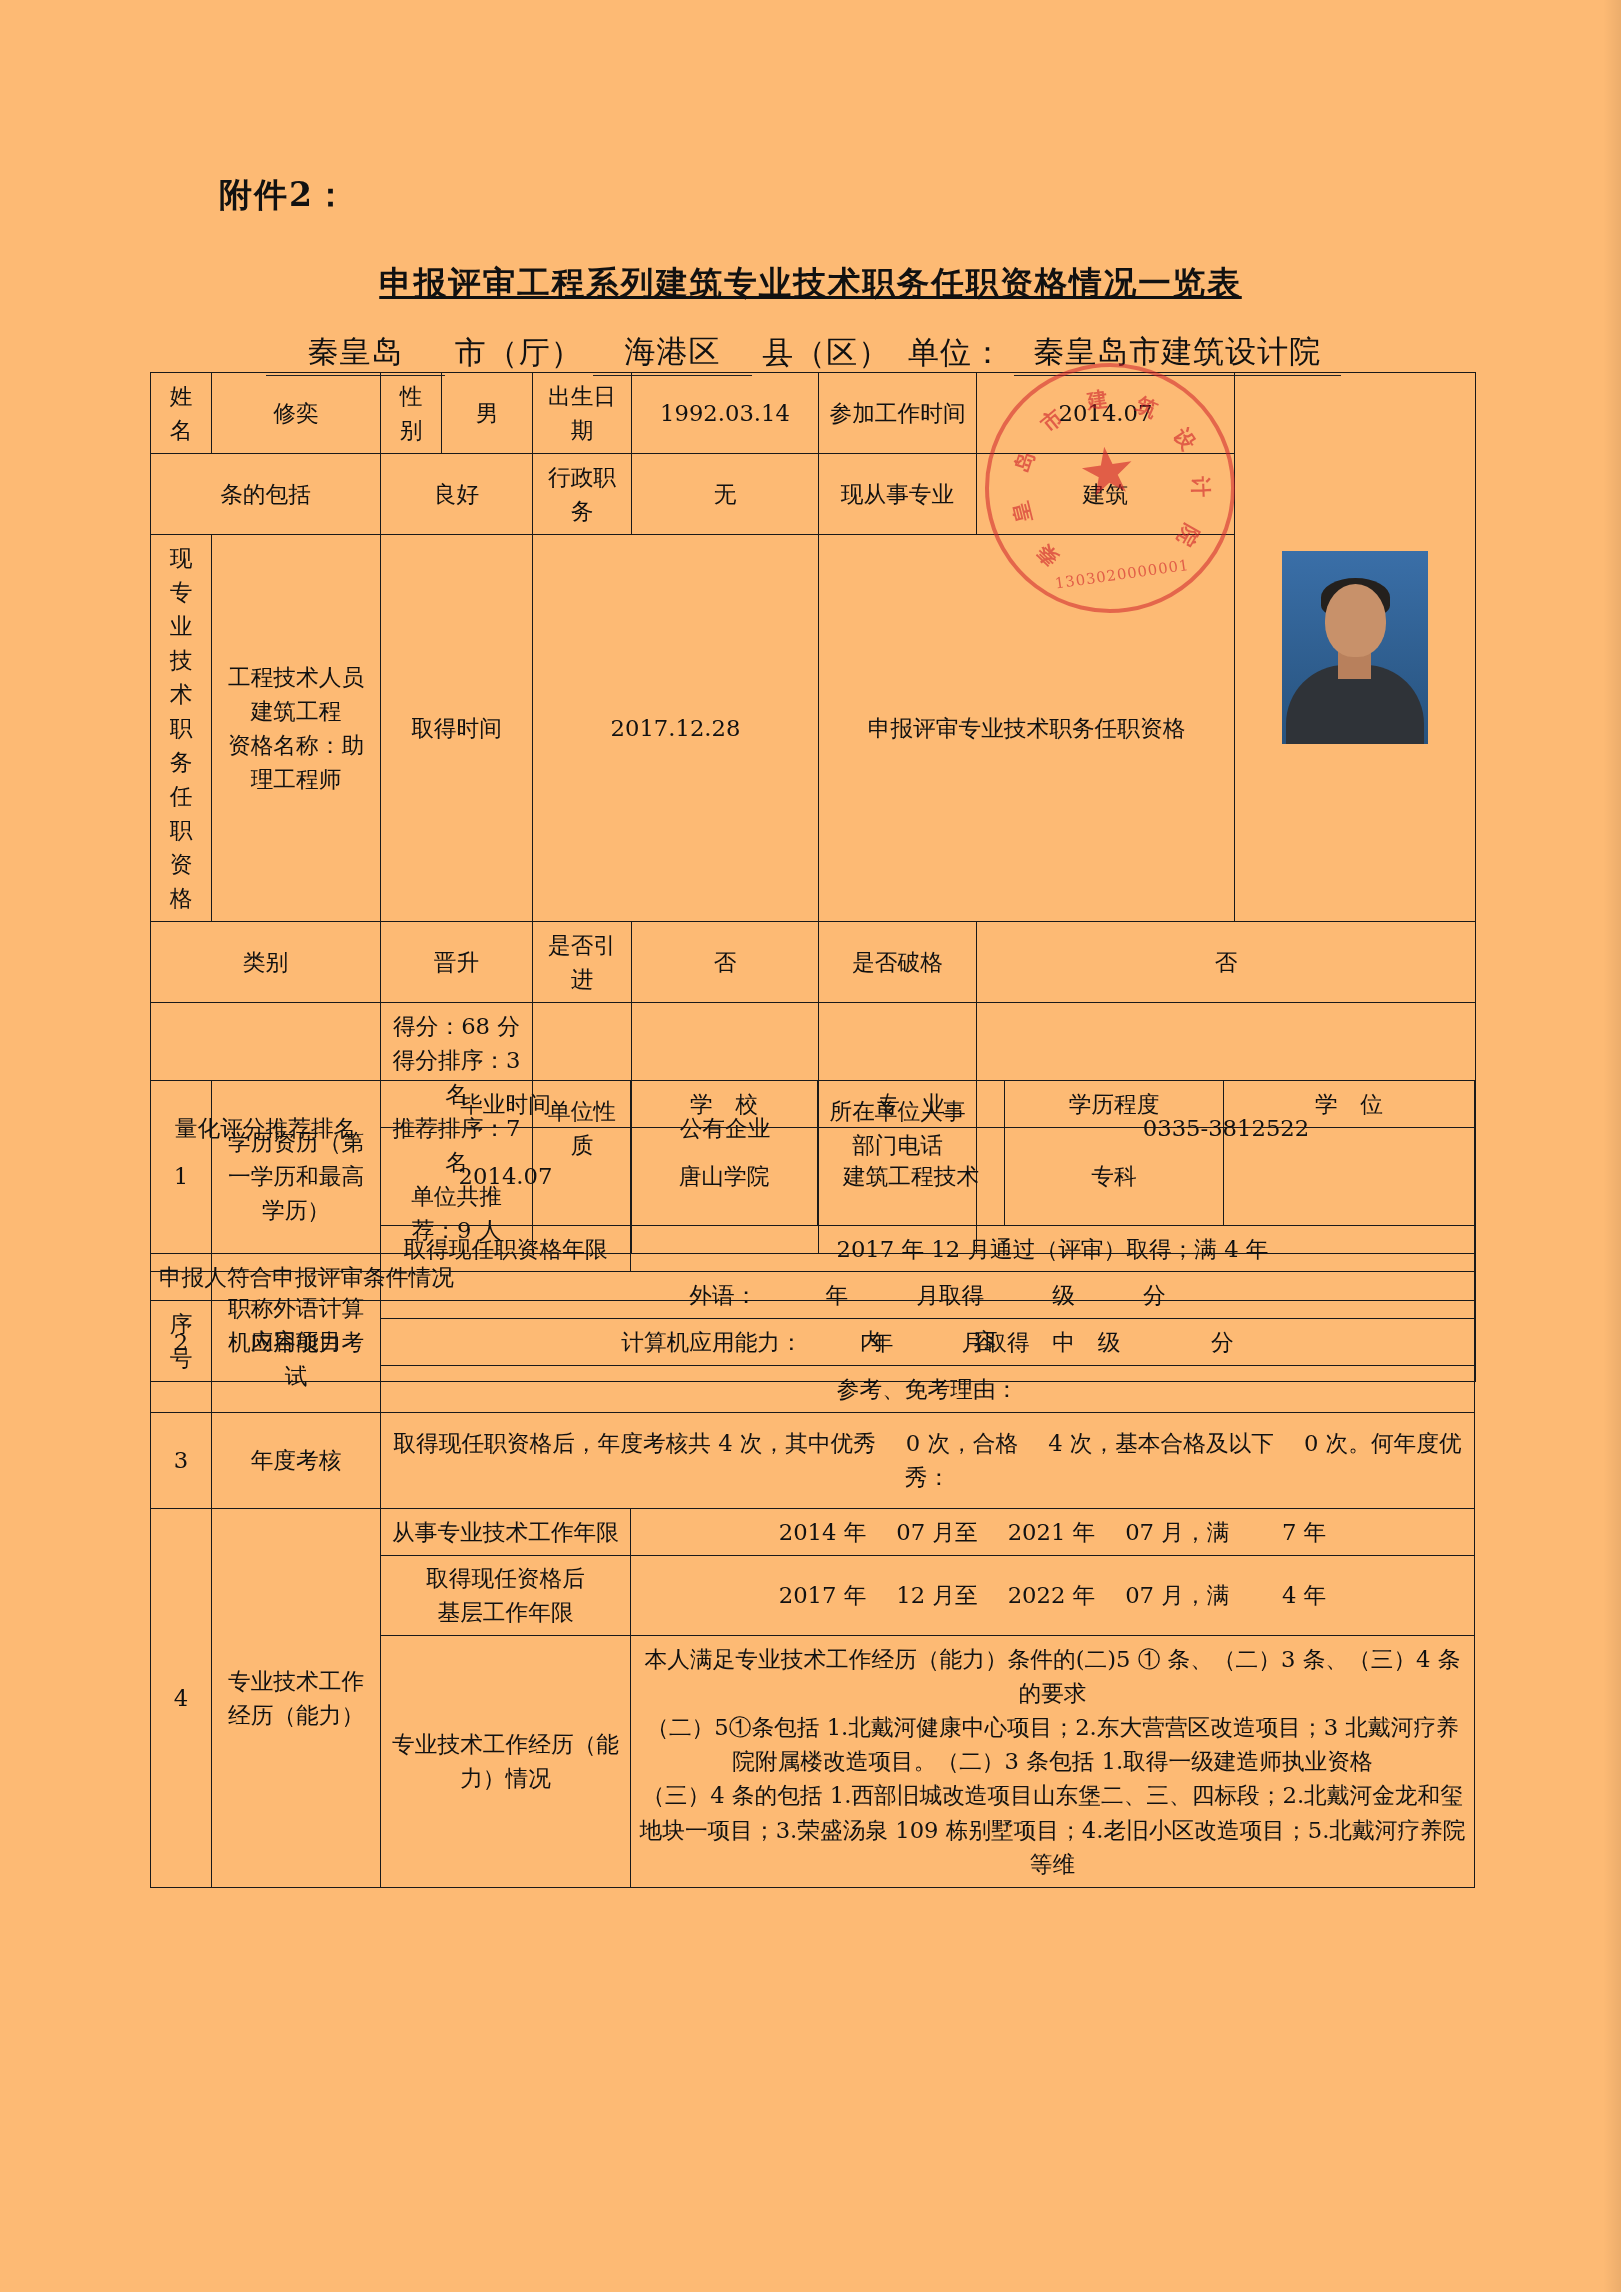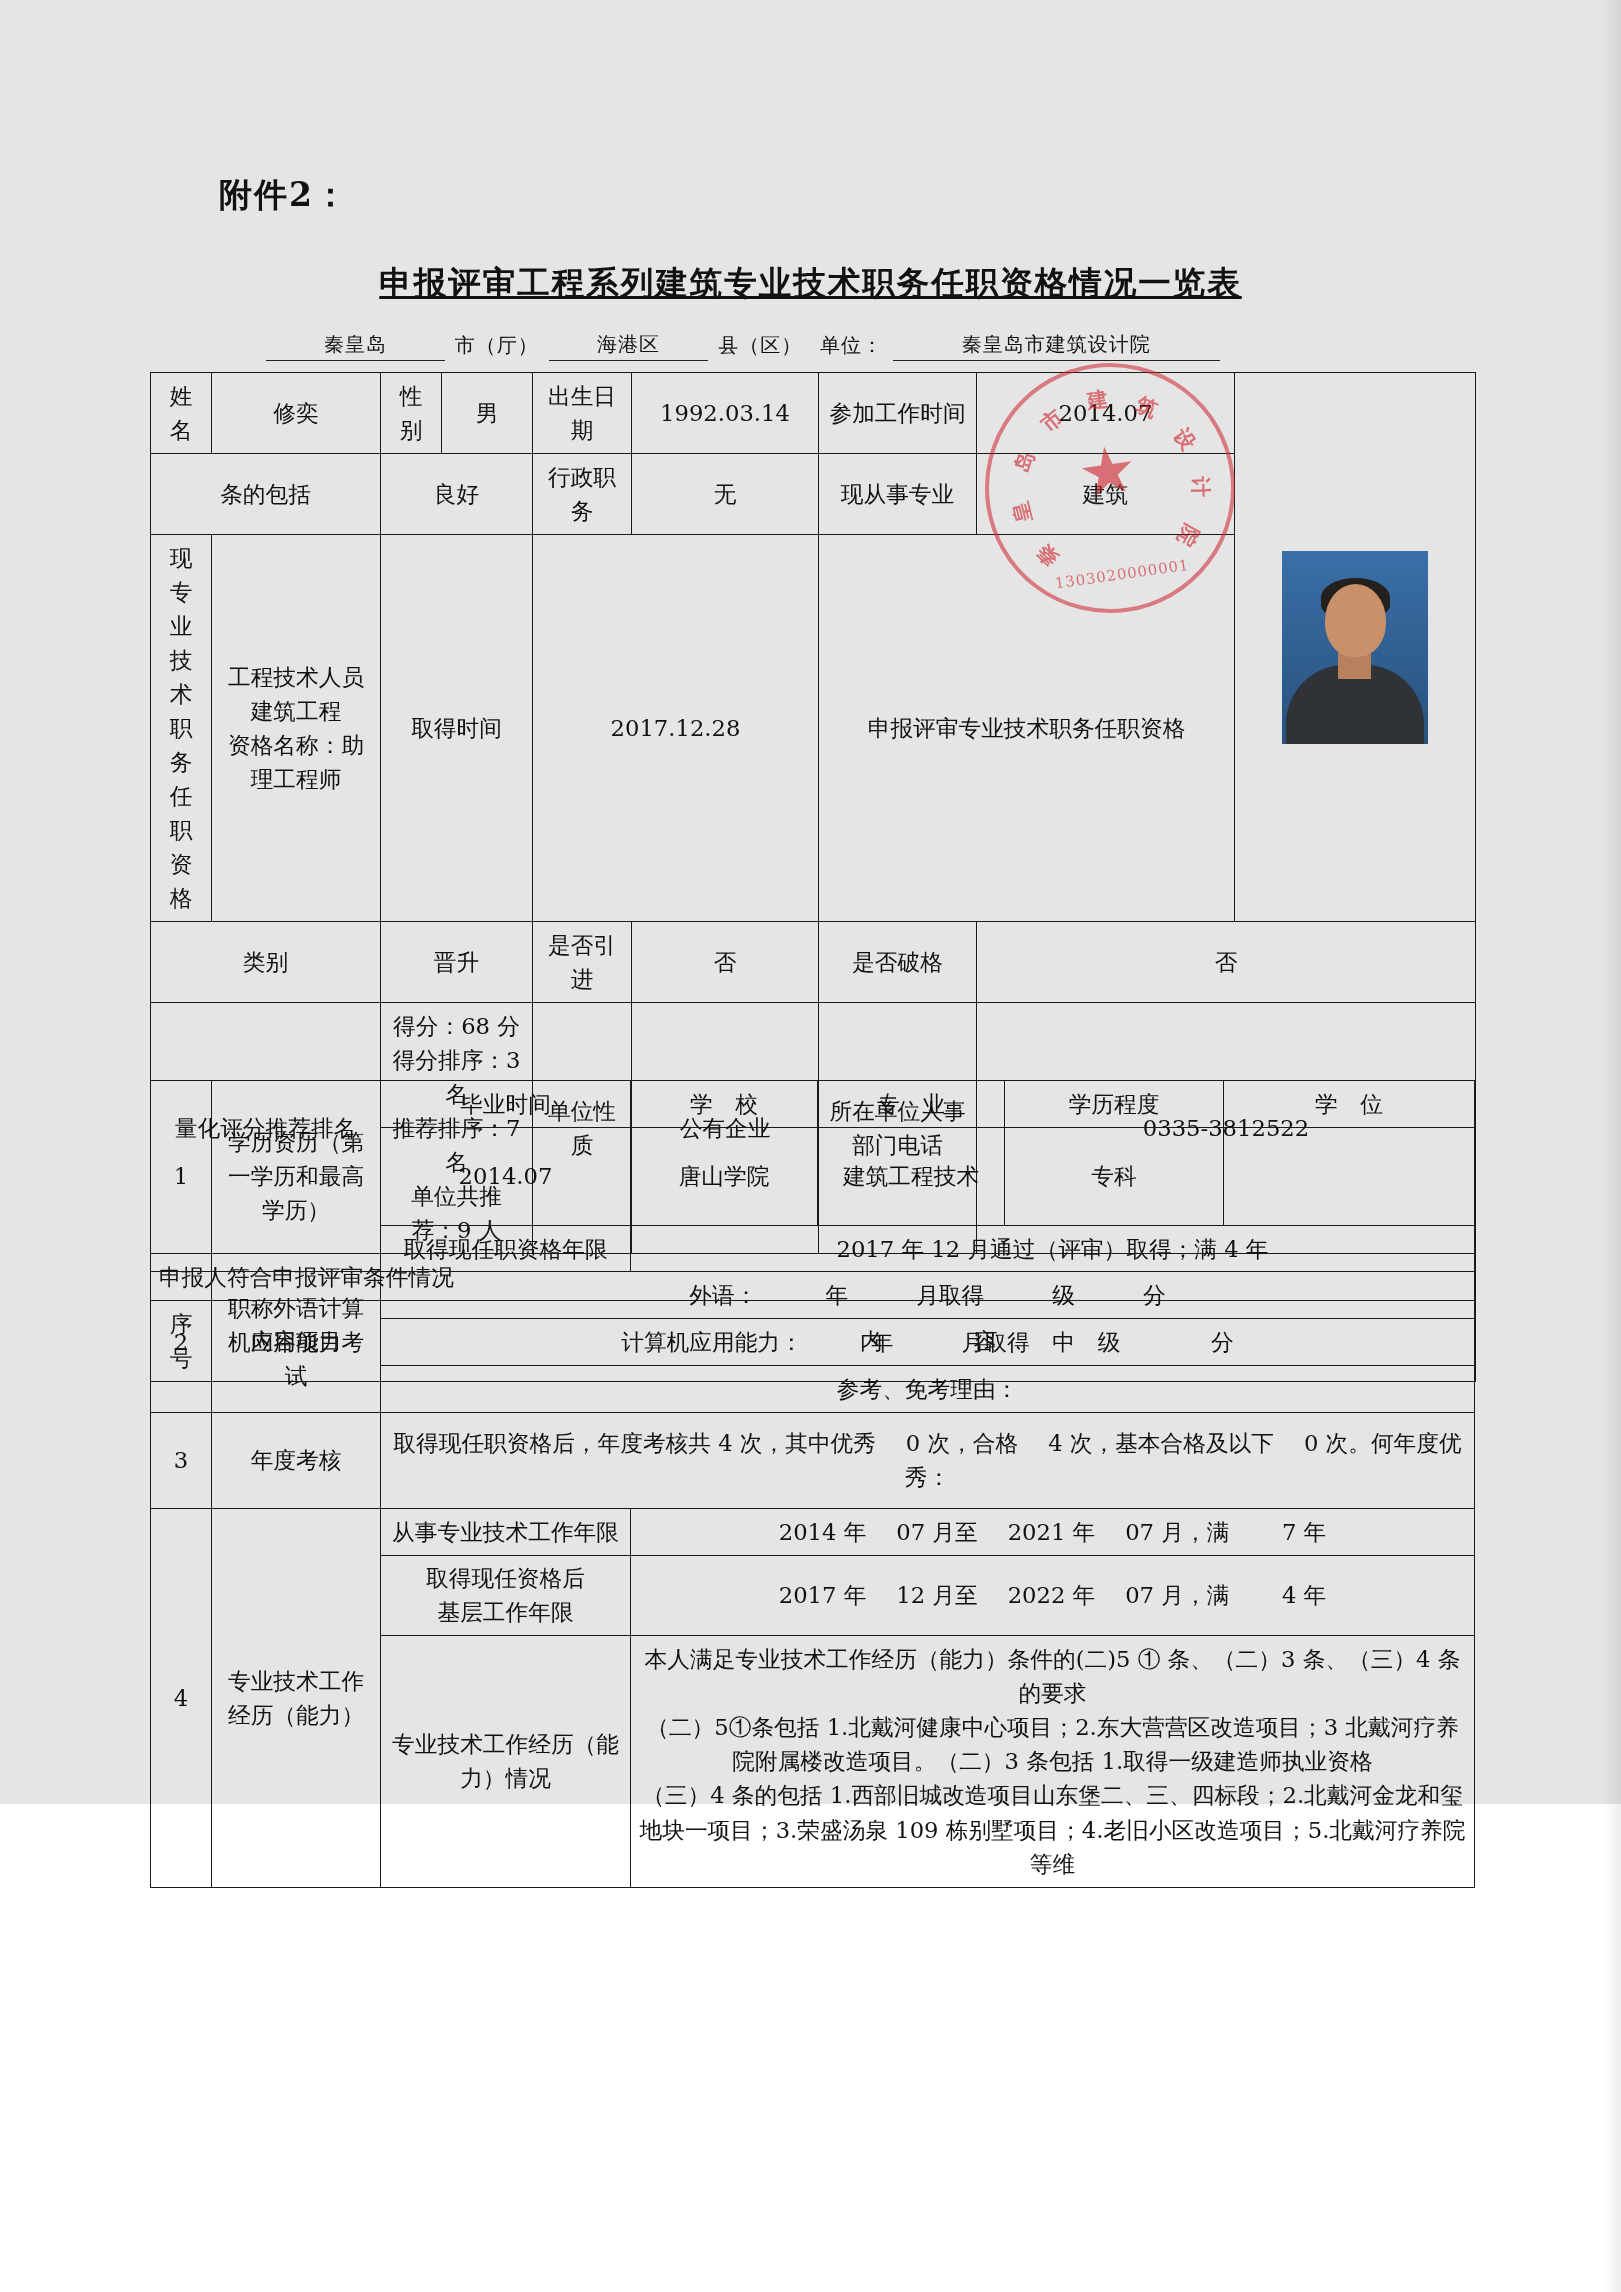--- a/index.html
+++ b/index.html
@@ -12,22 +12,22 @@
     height: 2292px;
     font-family: "DejaVu Serif", "Liberation Serif", serif;
     color: #111;
     position: relative;
     overflow: hidden;
   }
   .page {
     position: absolute;
     left: 0; top: 0;
     width: 1621px;
-    height: 1804px;
-    background: #e5e5e5;
+    height: 2292px;
+    background: #fdba74;
   }
   .attach-label {
     position: absolute;
     left: 219px;
     top: 173px;
     font-size: 33px;
     font-weight: bold;
     letter-spacing: 2px;
   }
   .doc-title {
@@ -39,21 +39,21 @@
     font-size: 32.5px;
     font-weight: bold;
     letter-spacing: 2px;
     text-decoration: underline;
   }
   .org-line {
     position: absolute;
     left: 266px;
     top: 331px;
     width: 1123px;
-    font-size: 20px;
+    font-size: 31px;
     display: flex;
     align-items: flex-end;
     gap: 2px;
     letter-spacing: 1px;
   }
   .org-line .fill {
     display: inline-block;
     border-bottom: 1.5px solid #222;
     text-align: center;
     padding: 0 5.9px 2px 5.9px;

